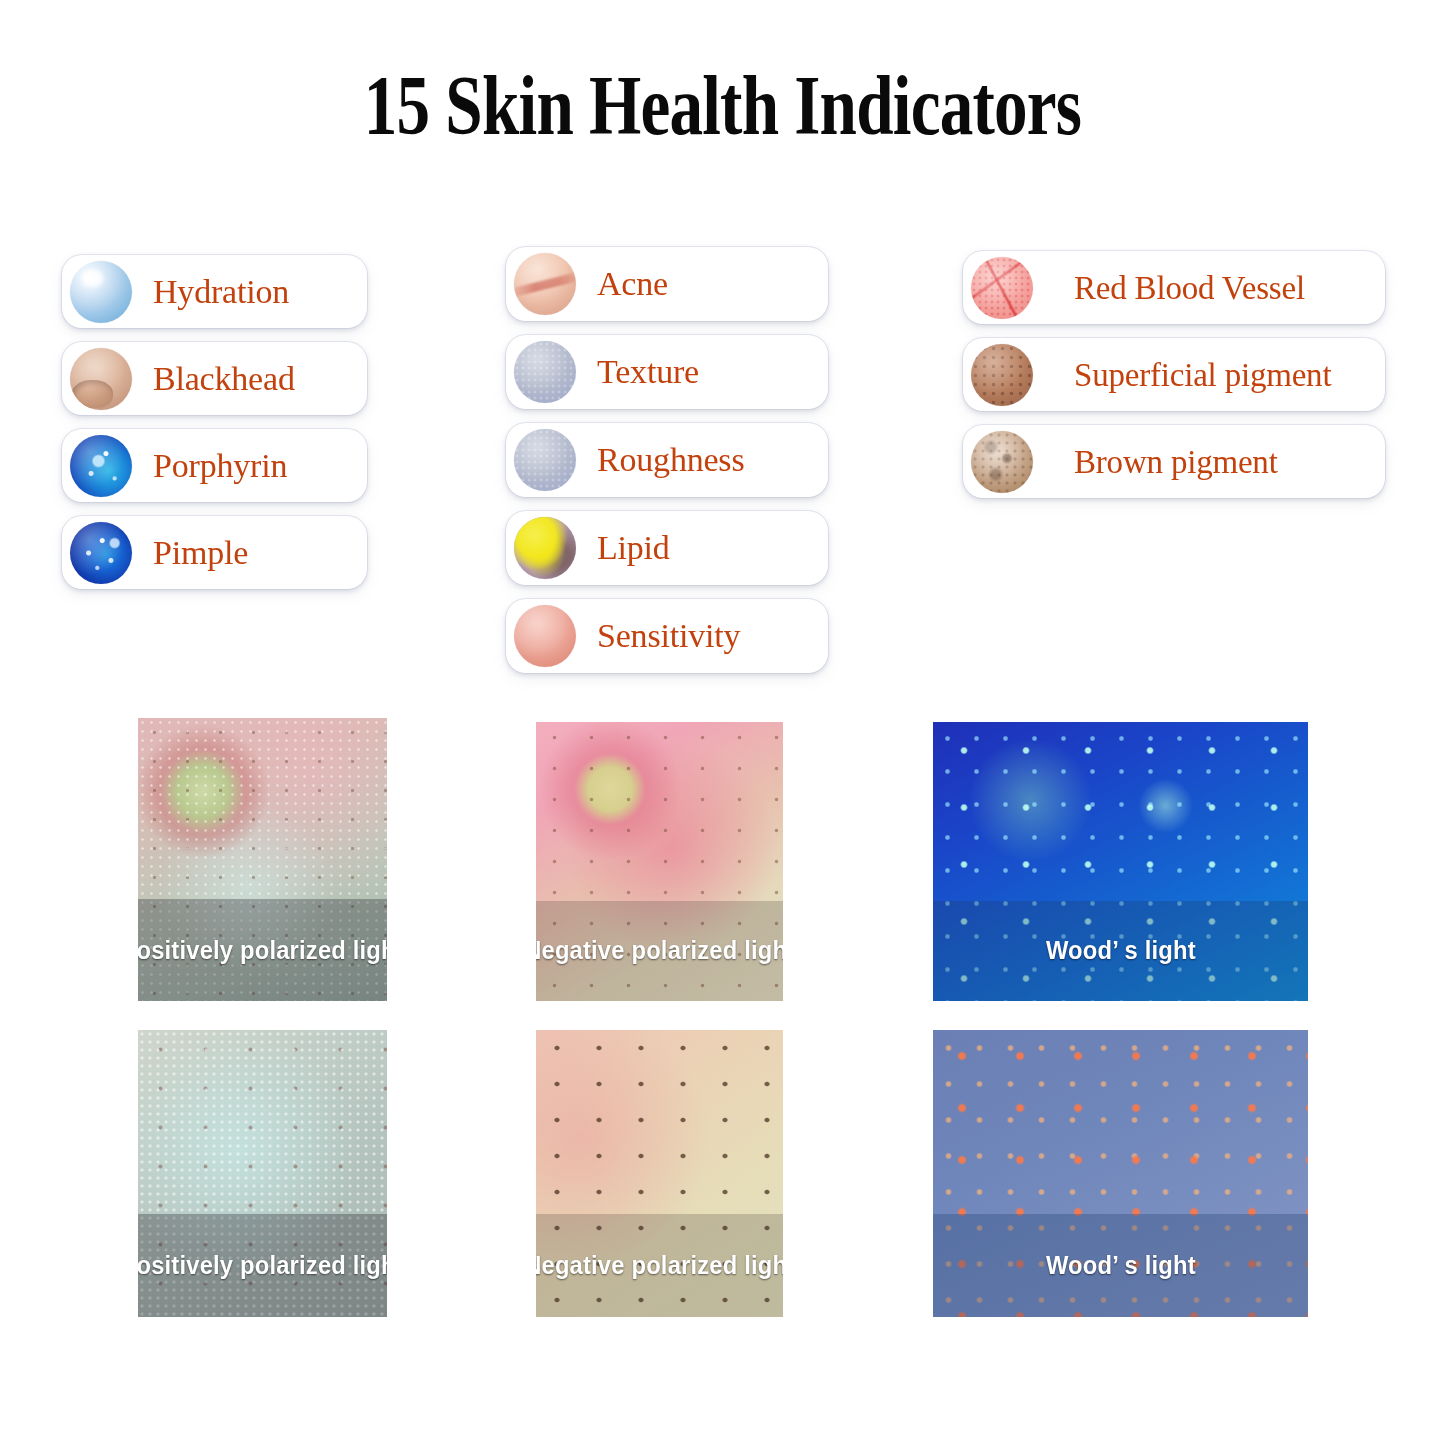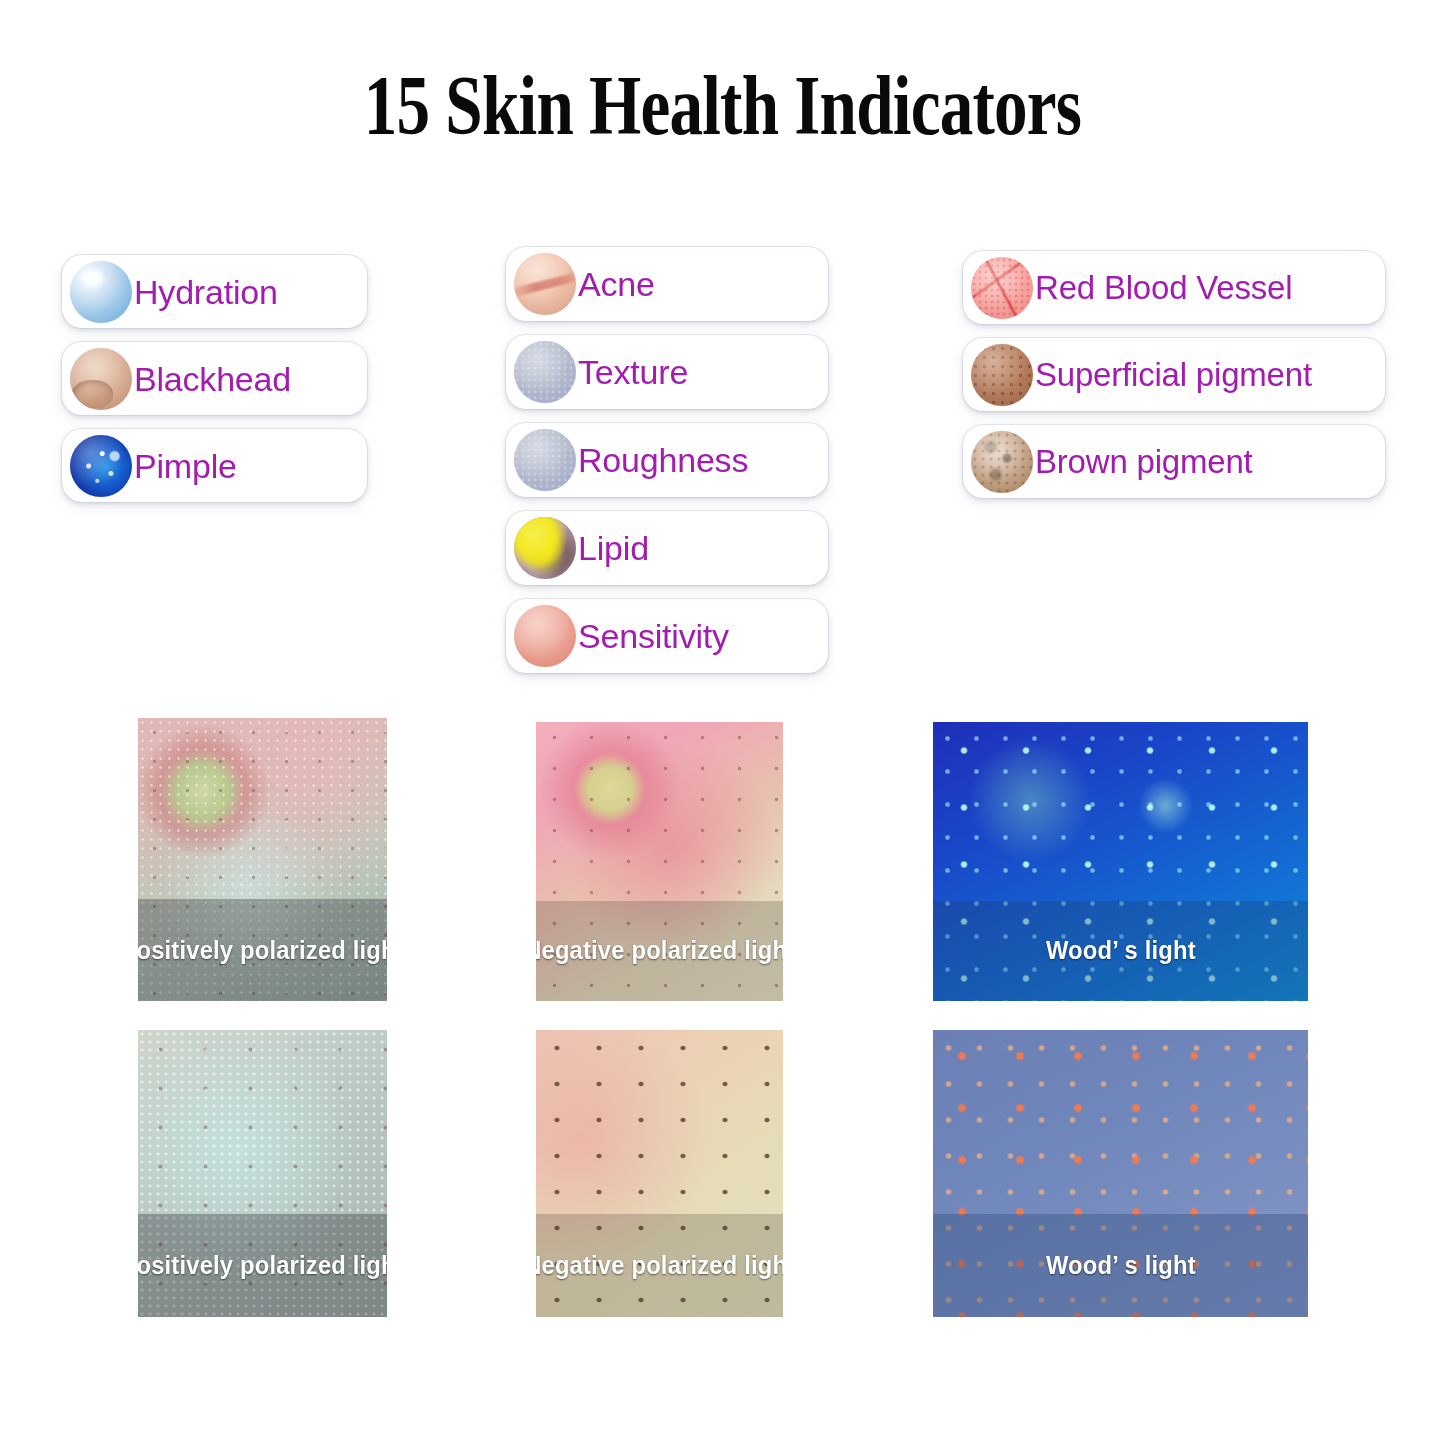--- a/index.html
+++ b/index.html
@@ -42,41 +42,41 @@
     box-shadow:0 2px 5px rgba(120,125,150,.26),
                0 0 0 1px rgba(225,228,238,.85),
                0 6px 14px rgba(140,145,170,.13);
     display:flex;
     align-items:center;
     padding-left:10px;
     box-sizing:border-box;
   }
   #col-0 .pill{height:73px;margin-bottom:14px;}
   #col-1 .pill{height:74px;margin-bottom:14px;}
-  #col-2 .pill{height:73px;margin-bottom:14px;}
+  #col-2 .pill{height:73px;margin-bottom:14px;gap:20px;}
 
   .pill-icon{
     width:62px;height:62px;
     border-radius:50%;
     flex:0 0 auto;
     margin-left:-2px;
     position:relative;
     overflow:hidden;
     box-shadow:0 0 0 .5px rgba(0,0,0,.06);
   }
   .pill-icon::after{
     content:"";position:absolute;inset:0;border-radius:50%;
     background:radial-gradient(circle at 32% 28%,rgba(255,255,255,.30),rgba(255,255,255,0) 58%);
   }
   .pill-label{
-    margin-left:2px;
-    color:#a21caf;
+    margin-left:21px;
+    color:#c2410c;
     font-size:34px;
     line-height:36px;
-    font-family:Liberation Sans, sans-serif;
+    font-family:Liberation Serif, serif;
     white-space:nowrap;
     letter-spacing:-.2px;
   }
   #col-2 .pill-label{font-size:33px;}
 
   
   .ic-hydration{
     background:
       radial-gradient(circle at 30% 25%,#ffffff 0%,#e4f0fb 14%,#b9d6ef 42%,#8ebfe4 70%,#6fa7d4 100%);
   }
@@ -329,20 +329,24 @@
 <div class="col" id="col-0">
   <div class="pill">
     <span class="pill-icon ic-hydration"></span>
     <span class="pill-label">Hydration</span>
   </div>
   <div class="pill">
     <span class="pill-icon ic-blackhead"></span>
     <span class="pill-label">Blackhead</span>
   </div>
   <div class="pill">
+    <span class="pill-icon ic-porphyrin"></span>
+    <span class="pill-label">Porphyrin</span>
+  </div>
+  <div class="pill">
     <span class="pill-icon ic-pimple"></span>
     <span class="pill-label">Pimple</span>
   </div>
 </div>
 
 <div class="col" id="col-1">
   <div class="pill">
     <span class="pill-icon ic-acne"></span>
     <span class="pill-label">Acne</span>
   </div>

